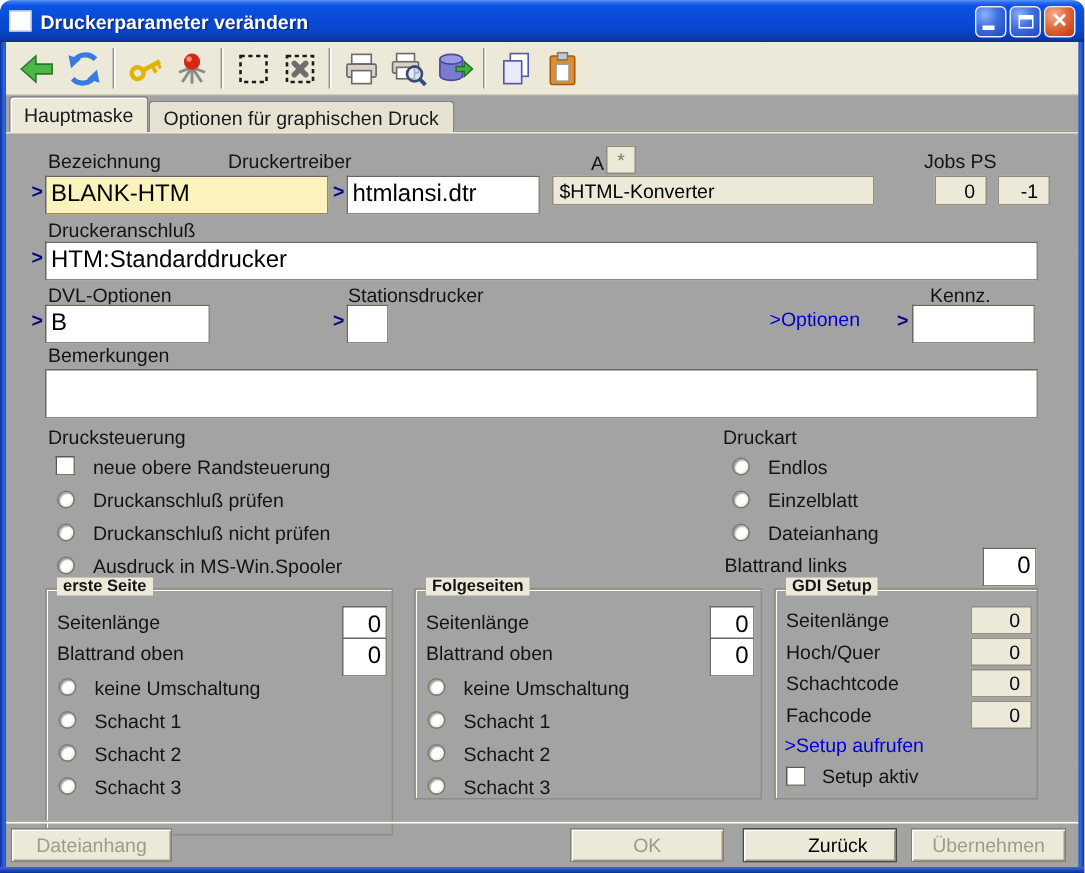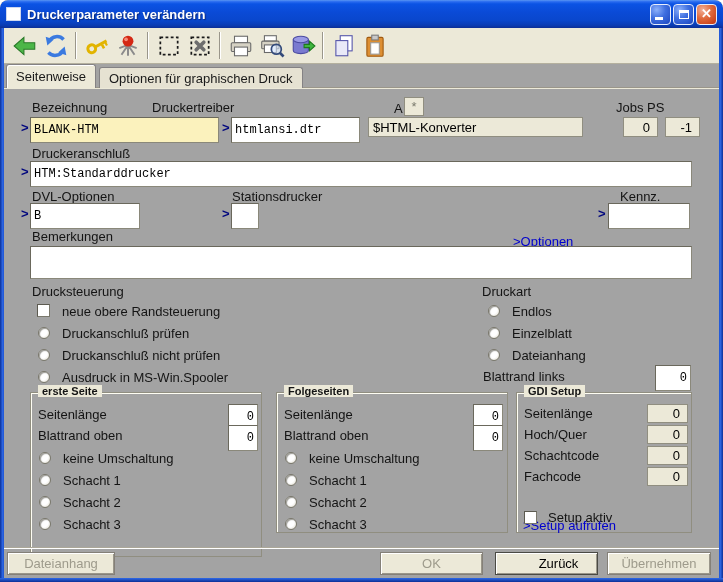--- a/index.html
+++ b/index.html
@@ -46,26 +46,26 @@
          border-radius:3px 3px 0 0; font-size:13px; color:#1a1a1a; padding:0 9px; display:flex; align-items:center; }
   .tab.active { top:0; height:24px; z-index:4; box-shadow:inset 1px 1px 0 #fff; }
   .tab.inactive { top:3px; height:21px; background:#e6e2d2; z-index:1; }
 
   
   .lbl { position:absolute; font-size:13px; color:#141414; white-space:nowrap; }
   .gtitle { position:absolute; font-size:13px; color:#141414; white-space:nowrap; }
   .prefix { position:absolute; font-size:13px; color:#00067e; font-weight:bold; }
   .inp { position:absolute; height:20px; background:#fff; border:1px solid #8a887a;
          border-top-color:#6a685c; border-left-color:#6a685c;
-         font-family:Liberation Mono, monospace; font-size:12px; padding:12px 3px; color:#000; }
+         font-family:Liberation Sans, sans-serif; font-size:16px; padding:12px 3px; color:#000; }
   .inp.yellow { background:#fbf2bd; }
   .ro { position:absolute; height:20px; background:#ece9d8; border:1px solid #908e80;
         font-size:13px; color:#000; display:flex; align-items:center; padding:0 4px; }
   .ro.num { justify-content:flex-end; padding-right:7px; }
-  .link { position:absolute; font-size:13px; color:#0000cd; white-space:nowrap; cursor:pointer;margin-top:29px; }
+  .link { position:absolute; font-size:13px; color:#0000cd; white-space:nowrap; cursor:pointer; }
   .radio { position:absolute; width:12px; height:12px; border-radius:50%; border:1px solid #7a786c;
            background:radial-gradient(circle at 35% 35%, #ffffff 50%, #d4d0c0 100%);
            box-shadow:inset 1px 1px 1px rgba(90,88,80,.6); }
   .checkbox { position:absolute; width:13px; height:13px; background:#fff; border:1px solid #7a786c;
               border-top-color:#5c5a50; border-left-color:#5c5a50; }
   .groupbox { position:absolute; border:1px solid #908e80; box-shadow:1px 1px 0 #fffef4 inset; }
   .gb-title { position:absolute; top:-8px; left:7px; background:#ece9d8; padding:0 4px;
               font-size:11px; font-weight:bold; color:#141414; white-space:nowrap; }
 
   
@@ -180,21 +180,21 @@
         <rect x="4.5" y="4" width="15" height="17.5" rx="1.2" fill="#dd8f33" stroke="#a05a10"></rect>
         <rect x="9" y="2" width="6" height="4.4" fill="#c8c8c8" stroke="#7a7a7a"></rect>
         <rect x="8" y="9" width="8" height="10.5" fill="#fff" stroke="#9a9a9a"></rect>
       </svg>
     </div>
   </div>
 
   <div class="tabline"></div>
   <div class="tabbar">
     <div class="tab active" style="left:2px;">
-      <span>Seitenweise</span>
+      <span>Hauptmaske</span>
     </div>
     <div class="tab inactive" style="left:95px;">
       <span>Optionen für graphischen Druck</span>
     </div>
   </div>
 
   <div class="lbl" style="left:32px; top:100px;">Bezeichnung</div>
   <div class="lbl" style="left:152px; top:100px;">Druckertreiber</div>
   <div class="lbl" style="left:394px; top:101px;">A</div>
   <div class="ro" style="left:404px; top:97px; width:20px; height:19px; color:#7a7a6e; justify-content:center;">*</div>

